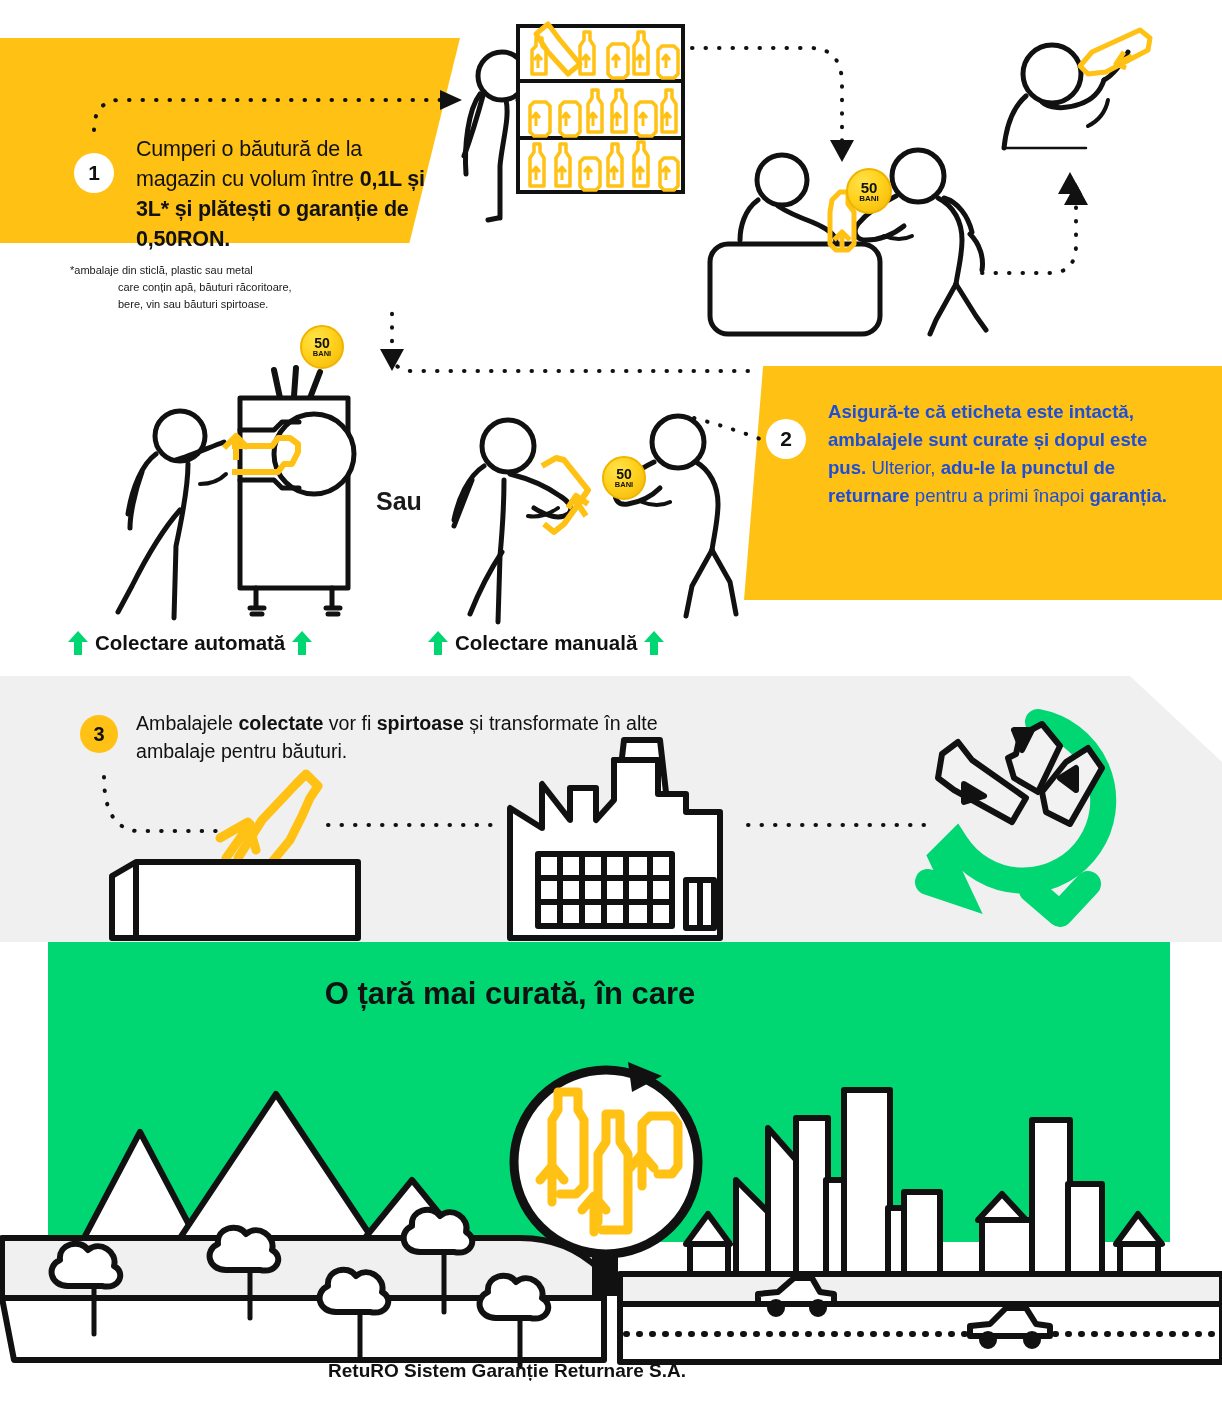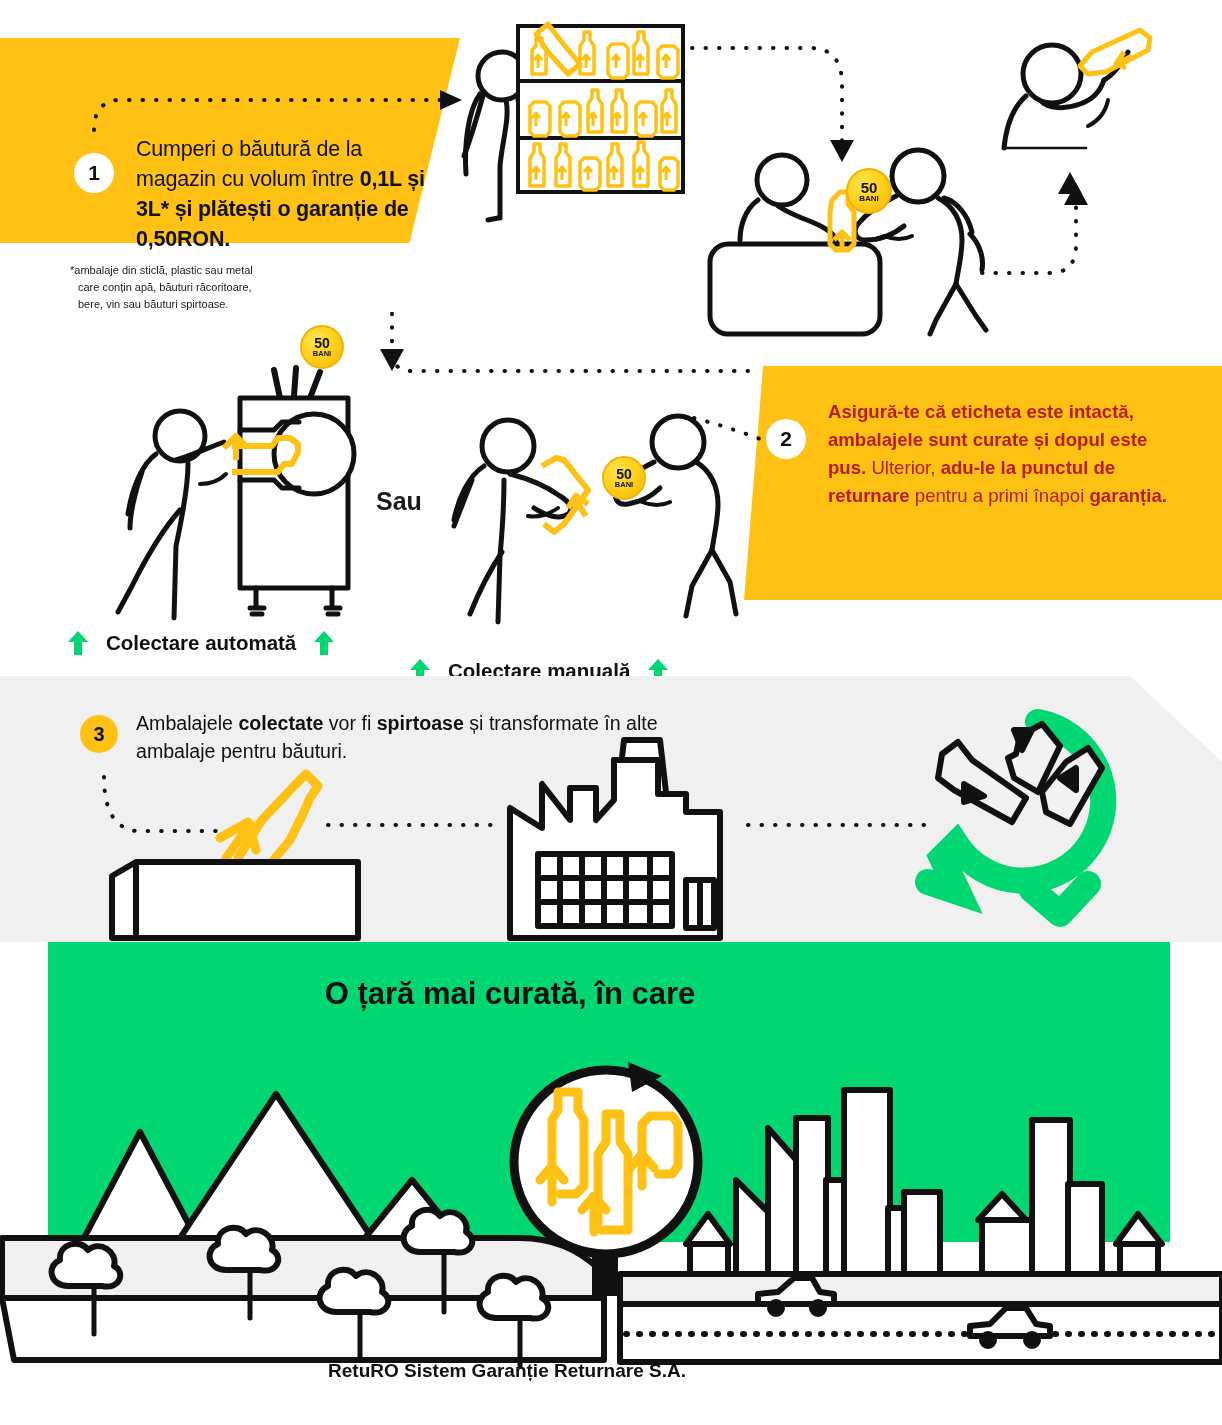--- a/index.html
+++ b/index.html
@@ -34,42 +34,42 @@
     background:#ffffff; color:#111;
     display:flex; align-items:center; justify-content:center;
     font-size:21px; font-weight:bold;
   }
   #step1-num { left:74px; top:153px; }
 
   #footnote {
     left:70px; top:262px; width:330px;
     font-size:11px; line-height:17px; color:#1a1a1a;
   }
-  #footnote .ind { display:block; padding-left:8px; }
+  #footnote .ind { display:block; padding-left:8px;margin-left:40px; }
 
   
   #step2-banner {
     left:744px; top:366px; width:478px; height:234px;
     background:#FFC114;
     clip-path: polygon(4% 0, 100% 0, 100% 100%, 0 100%);
   }
   #step2-text {
     left:828px; top:398px; width:360px;
-    font-size:18.6px; line-height:28px; color:#b91c1c;
+    font-size:18.6px; line-height:28px; color:#1d4ed8;
   }
   #step2-text .b { font-weight:bold; }
   #step2-num { left:766px; top:419px; }
 
   
   .collect-label {
-    display:flex; align-items:center; gap:18px;
+    display:flex; align-items:center; gap:7px;
     font-size:20.5px; font-weight:bold; color:#111; white-space:nowrap;
   }
   #label-auto { left:68px; top:631px; }
-  #label-manual { left:410px; top:631px;margin-top:28px; }
+  #label-manual { left:428px; top:631px; }
   #sau-label { left:376px; top:487px; font-size:25px; font-weight:bold;text-align:right; }
 
   
   #step3-band {
     left:0; top:676px; width:1222px; height:266px;
     background:#F0F0F0;
     clip-path: polygon(0 0, 1130px 0, 1222px 86px, 1222px 100%, 0 100%);
   }
   #step3-text {
     left:136px; top:709px; width:580px;

